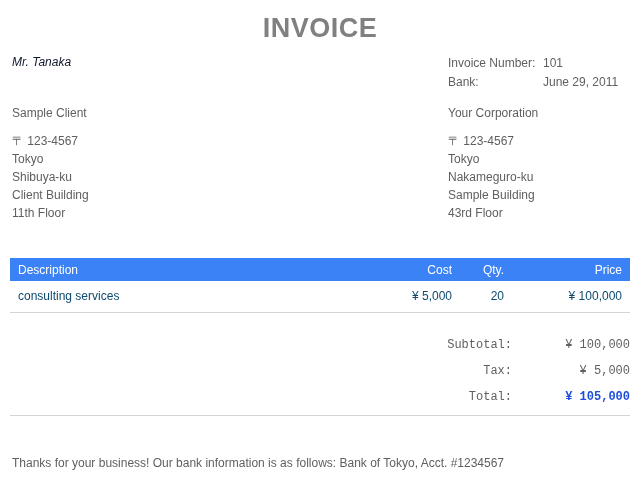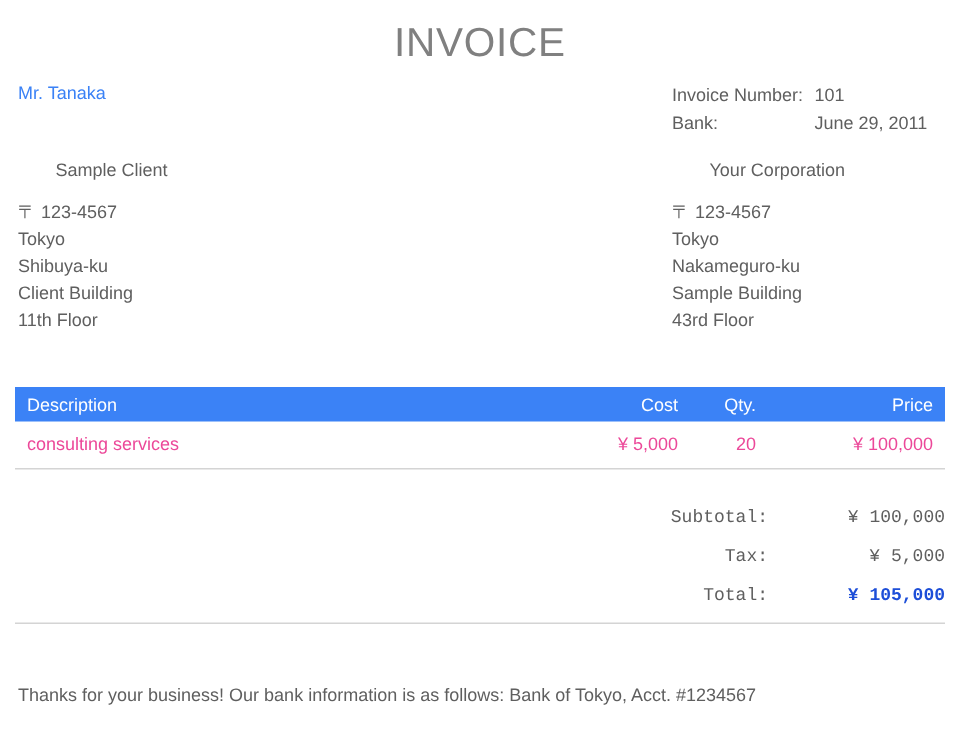--- a/index.html
+++ b/index.html
@@ -23,33 +23,34 @@
   }
 
   
   .invoice-title {
     position: absolute;
     top: 14px;
     left: 0;
     width: 640px;
     text-align: center;
     font-size: 27px;
-    font-weight: 400;
+    font-weight: 700;
     letter-spacing: 0.5px;
     color: #808080;
     line-height: 1.1;
   }
 
   
   .greeting {
     position: absolute;
     top: 55px;
     left: 12px;
     font-size: 12px;
-    color: #3b82f6;
+    color: #0f172a;
+    font-style: italic;
   }
 
   .meta {
     position: absolute;
     top: 54px;
     left: 448px;
     width: 182px;
     font-size: 12px;
     color: #5f5f5f;
   }
@@ -64,21 +65,20 @@
     position: absolute;
     top: 105px;
     font-size: 12px;
     color: #5f5f5f;
   }
   .party-client { left: 12px; width: 300px; }
   .party-company { left: 448px; width: 190px; }
   .party-name {
     line-height: 16px;
     margin-bottom: 11px;
-    margin-left: 25px;
   }
   .party-line { line-height: 18px; }
 
   
   .table {
     position: absolute;
     top: 258px;
     left: 10px;
     width: 620px;
   }
@@ -93,21 +93,21 @@
   .th-desc  { flex: 1; padding-left: 8px; }
   .th-cost  { width: 90px; text-align: right; }
   .th-qty   { width: 52px; text-align: right; }
   .th-price { width: 118px; text-align: right; padding-right: 8px; }
 
   .trow {
     display: flex;
     align-items: center;
     height: 30px;
     font-size: 12px;
-    color: #ec4899;
+    color: #0c4a6e;
   }
   .td-desc  { flex: 1; padding-left: 8px; }
   .td-cost  { width: 90px; text-align: right; }
   .td-qty   { width: 52px; text-align: right; }
   .td-price { width: 118px; text-align: right; padding-right: 8px; }
 
   .rule {
     position: absolute;
     left: 10px;
     width: 620px;

